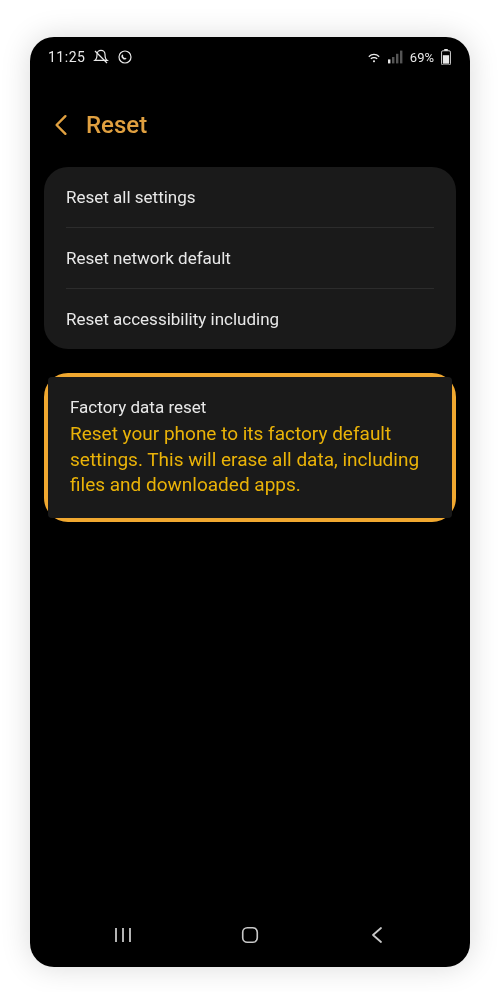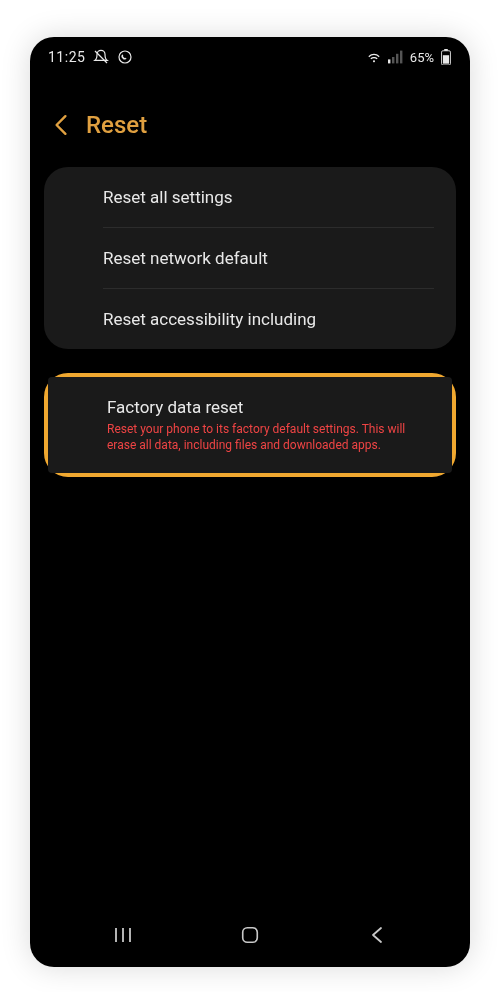--- a/index.html
+++ b/index.html
@@ -73,36 +73,35 @@
     .content {
       padding: 8px 14px;
       display: flex;
       flex-direction: column;
       gap: 24px;
     }
     .card {
       background: #1a1a1a;
       border-radius: 24px;
       overflow: hidden;
-      padding-left: 37px;
     }
     .list-item {
       padding: 20px 22px;
       color: #e8e8e8;
       font-size: 17px;
       cursor: pointer;
     }
     .item-title {
       color: #e8e8e8;
       font-size: 17px;
       font-weight: 400;
     }
     .item-desc {
-      color: #ef4444;
-      font-size: 12px;
+      color: #eab308;
+      font-size: 19px;
       line-height: 1.35;
       margin-top: 4px;
     }
     .divider {
       height: 1px;
       background: #2c2c2c;
       margin: 0 22px;
     }
     .highlighted-card {
       border: 4px solid #f0a830;
@@ -160,21 +159,21 @@
         </svg>
       </span>
       <span class="status-icon">
         <svg width="16" height="14" viewBox="0 0 20 16">
           <rect x="0" y="11" width="3" height="5" fill="#e8e8e8"></rect>
           <rect x="5" y="8" width="3" height="8" fill="#555"></rect>
           <rect x="10" y="4" width="3" height="12" fill="#555"></rect>
           <rect x="15" y="0" width="3" height="16" fill="#555"></rect>
         </svg>
       </span>
-      <span style="font-size:13px;">65%</span>
+      <span style="font-size:13px;">69%</span>
       <span class="status-icon">
         <svg width="12" height="16" viewBox="0 0 12 18">
           <rect x="4" y="0" width="4" height="2" fill="#e8e8e8"></rect>
           <rect x="1" y="2" width="10" height="16" rx="1.5" fill="none" stroke="#e8e8e8" stroke-width="1"></rect>
           <rect x="2.5" y="7" width="7" height="9.5" fill="#e8e8e8"></rect>
         </svg>
       </span>
     </div>
   </div>
 

